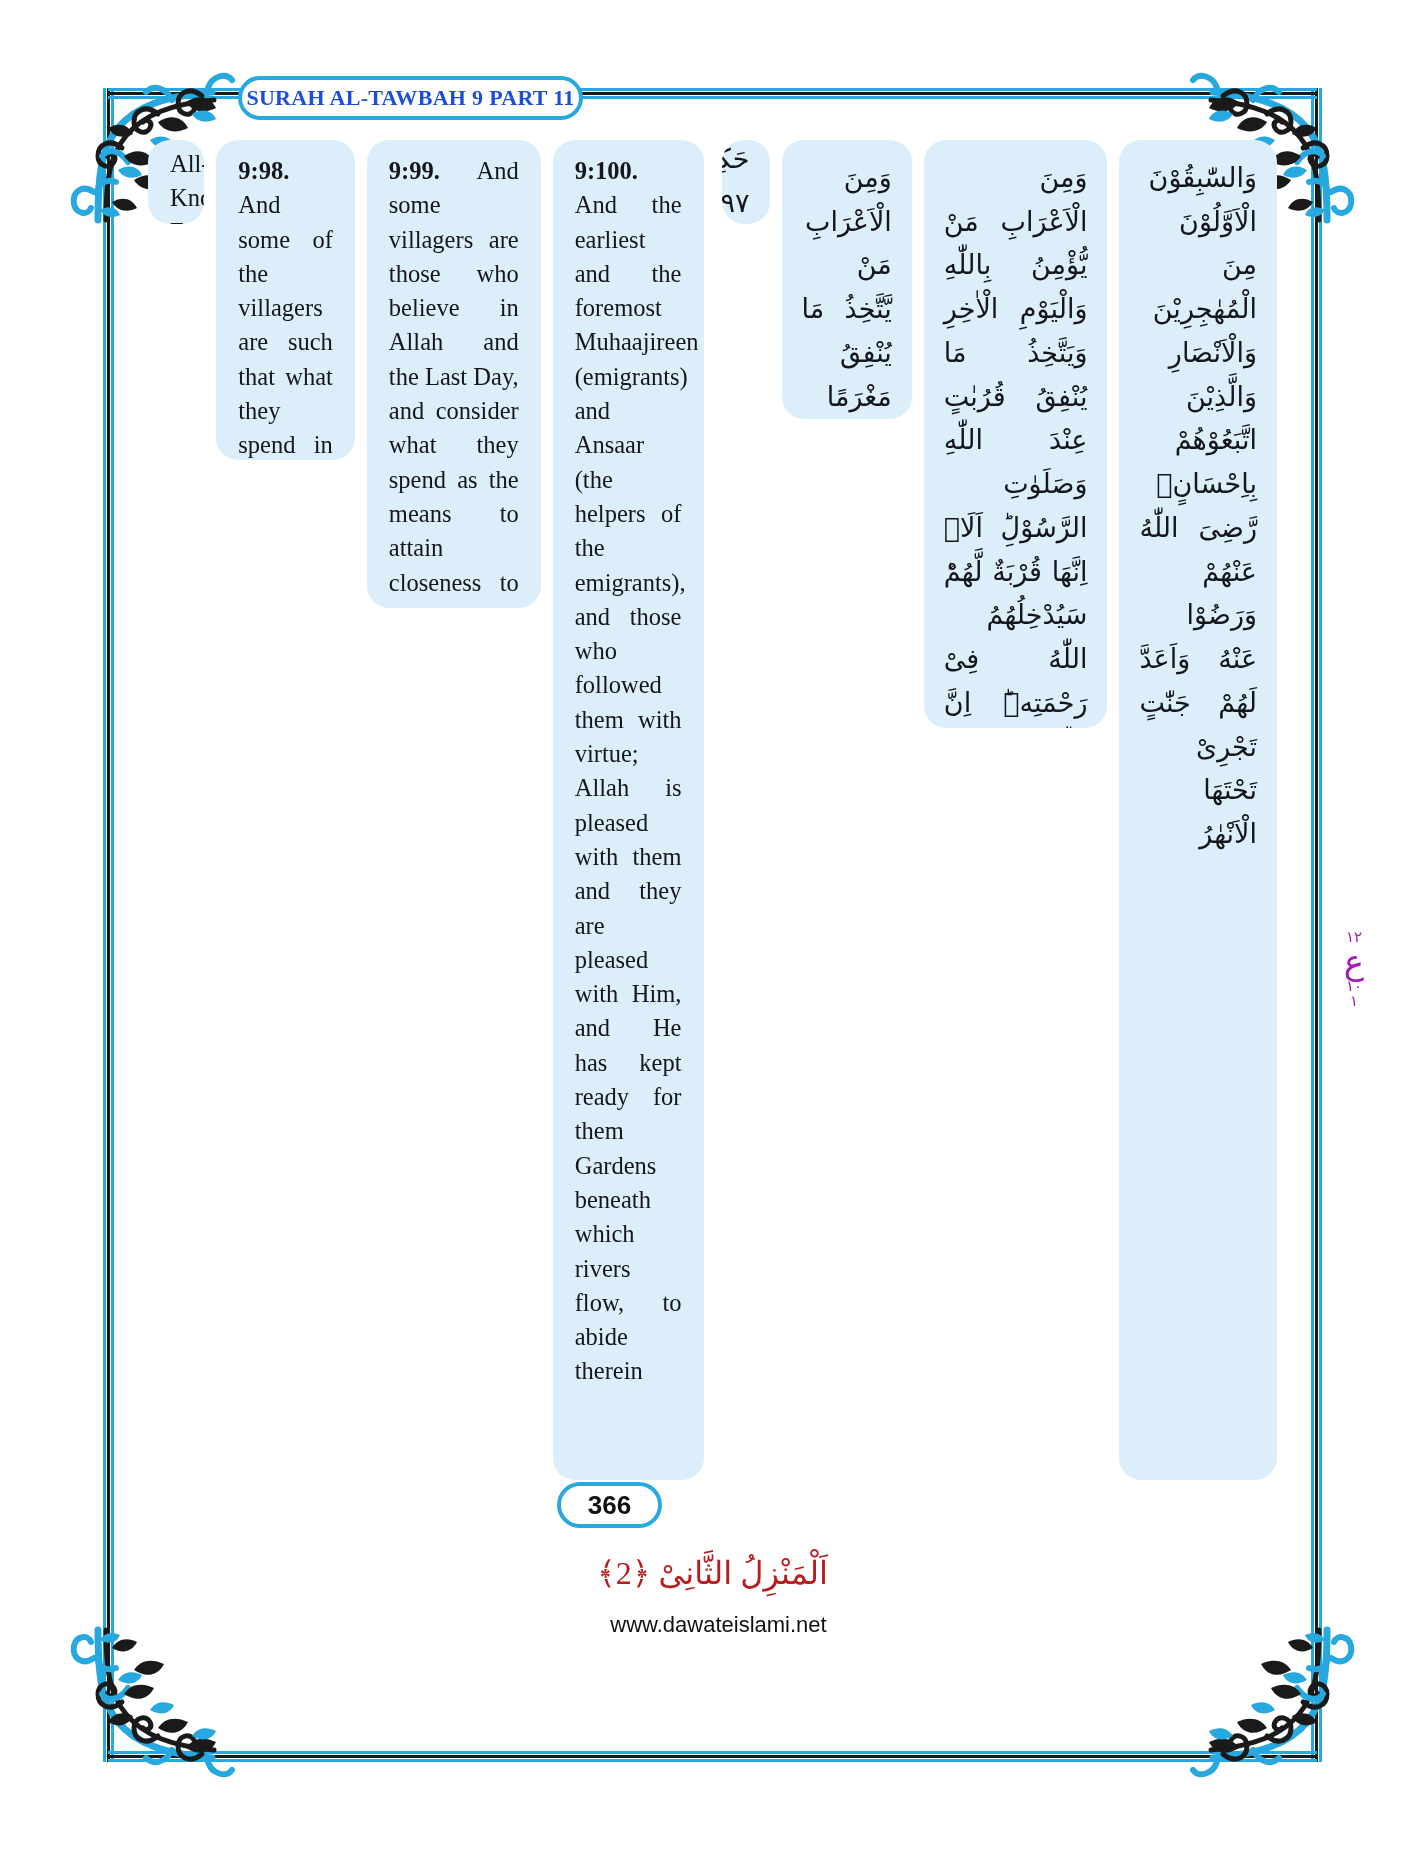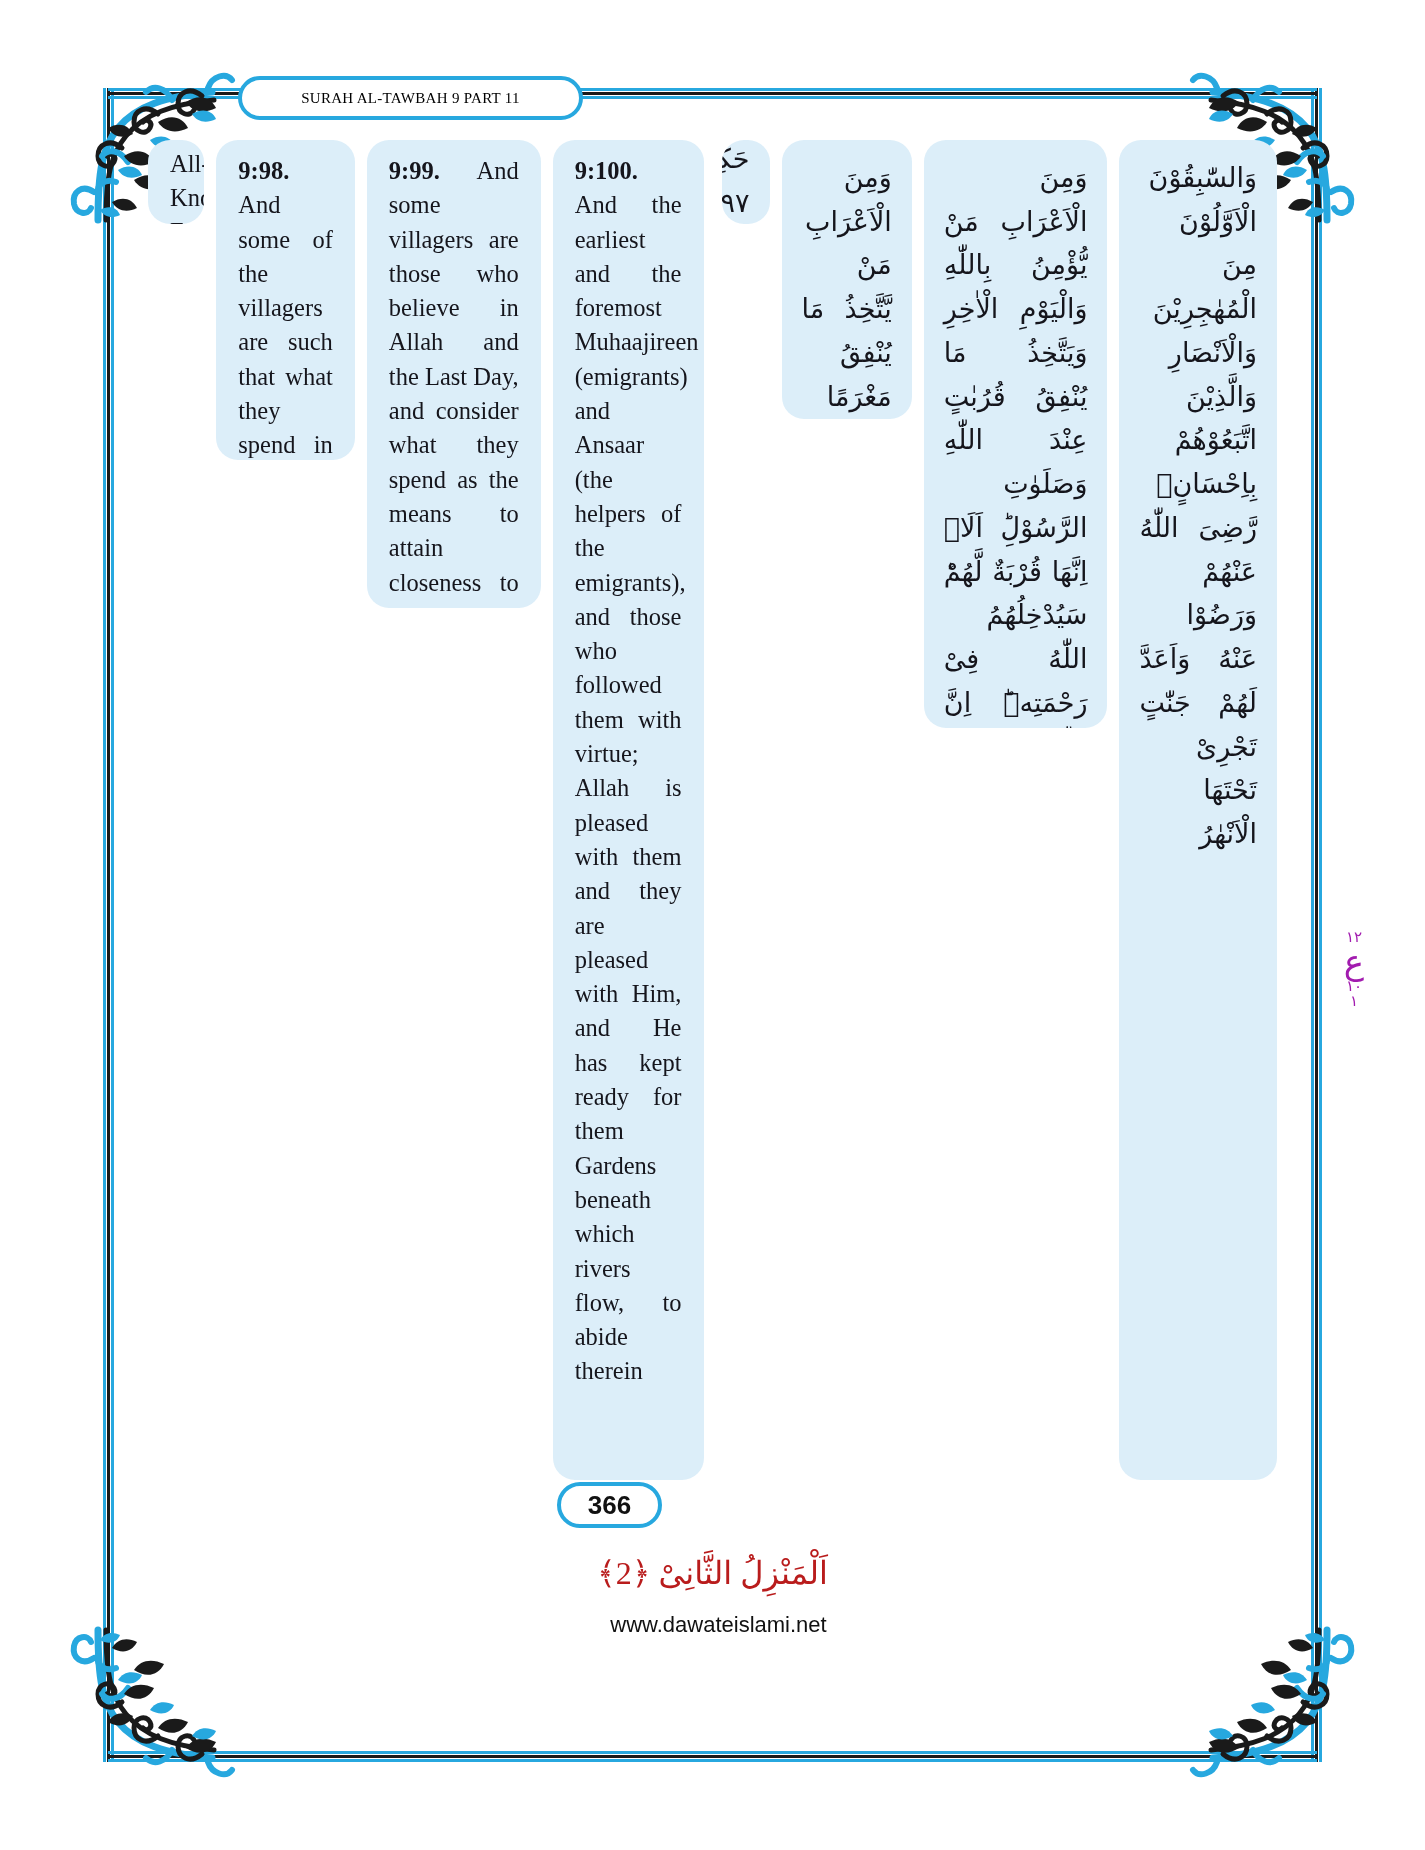--- a/index.html
+++ b/index.html
@@ -79,24 +79,24 @@
     align-items: center;
     justify-content: center;
     box-sizing: border-box;
     z-index: 6;
   }
   #header-pill-en {
     left: 238px; top: 76px; width: 345px; height: 44px;
   }
   #header-pill-en span {
     font-family: "Liberation Serif", serif;
-    font-weight: normal;
-    font-size: 15px;
+    font-weight: bold;
+    font-size: 22px;
     letter-spacing: 0.3px;
-    color: #000000;
+    color: #1d4ed8;
     white-space: nowrap;
   }
   #header-pill-ur {
     left: 668px; top: 76px; width: 280px; height: 44px;
   }
   #header-pill-ur span {
     font-family: "DejaVu Sans", sans-serif;
     font-size: 25px;
     color: #111;
     direction: rtl;

